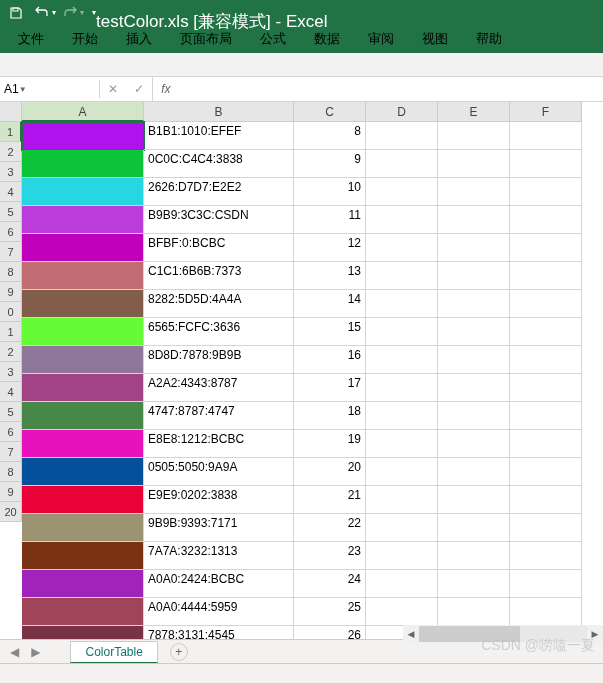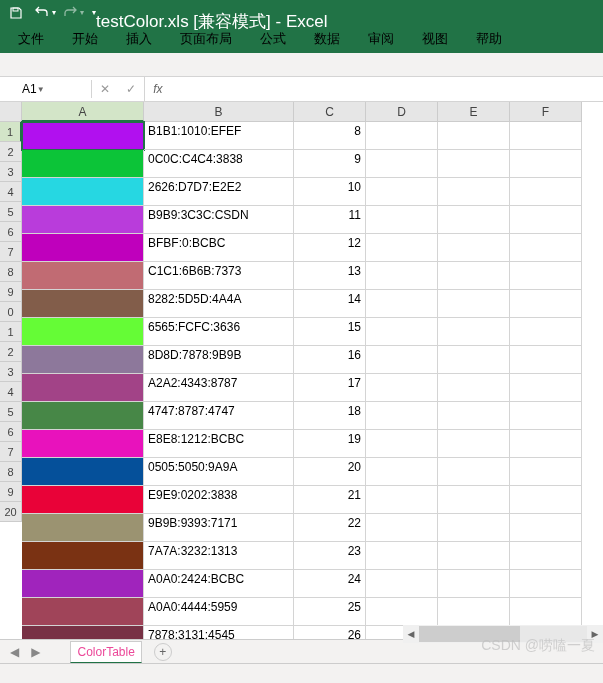--- a/index.html
+++ b/index.html
@@ -6,21 +6,21 @@
 body { font-family: "Microsoft YaHei", "Segoe UI", sans-serif; font-size: 12px; background: #fff; width: 603px; height: 683px; overflow: hidden; position: relative; }
 .titlebar { background: #217346; height: 25px; display: flex; align-items: center; color: #fff; padding: 0 4px; }
 .qat { display: flex; align-items: center; gap: 2px; }
 .qat-btn { width: 24px; height: 22px; display: flex; align-items: center; justify-content: center; cursor: pointer; }
 .qat-btn.disabled { opacity: 0.5; }
 .title-center { flex: 1; font-size: 17px; margin-top: 17px; }
 .ribbon-tabs { background: #217346; height: 28px; display: flex; align-items: center; padding: 0 4px; gap: 0; }
 .ribbon-tab { color: #000000; padding: 6px 14px; font-size: 13px; cursor: pointer; }
 .ribbon-content { background: #f3f2f1; height: 24px; border-bottom: 1px solid #d4d4d4; }
 .formula-bar { display: flex; align-items: center; height: 25px; border-bottom: 1px solid #d4d4d4; background: #fff; }
-.name-box { width: 92px; border-right: 1px solid #d4d4d4; padding: 2px 22px; font-size: 12px; display: flex; align-items: center; }
+.name-box { width: 100px; border-right: 1px solid #d4d4d4; padding: 2px 4px; font-size: 12px; display: flex; align-items: center; }
 .name-box-dd { color: #666; font-size: 8px; }
 .fx-btns { display: flex; align-items: center; padding: 0 8px; gap: 16px; color: #999; border-right: 1px solid #d4d4d4; height: 100%; }
 .fx-label { padding: 0 8px; font-style: italic; color: #666; }
 .grid-container { position: relative; }
 .col-headers { display: flex; height: 20px; }
 .select-all { width: 22px; background: #e6e6e6; border-right: 1px solid #ccc; border-bottom: 1px solid #ccc; }
 .col-header { background: #e6e6e6; border-right: 1px solid #ccc; border-bottom: 1px solid #ccc; text-align: center; line-height: 20px; color: #444; font-size: 12px; }
 .col-header.sel { background: #d3e5c8; border-bottom: 2px solid #217346; }
 .grid-body { display: flex; }
 .row-headers { width: 22px; }
@@ -33,21 +33,21 @@
 .cell.active { outline: 2px solid #217346; outline-offset: -1px; }
 .cell.num { text-align: right; }
 .colA { width: 122px; }
 .colB { width: 150px; }
 .colC { width: 72px; }
 .colD { width: 72px; }
 .colE { width: 72px; }
 .colF { width: 72px; }
 .sheet-tabs { position: absolute; bottom: 20px; left: 0; right: 0; height: 24px; background: #f3f2f1; display: flex; align-items: center; border-top: 1px solid #ccc; }
 .tab-nav { display: flex; padding: 0 10px; gap: 12px; color: #888; }
-.sheet-tab { background: #fff; border: 1px solid #ccc; border-bottom: 1px solid #217346; padding: 3px 6px; color: #ec4899; font-size: 12px; margin-left: 20px; }
+.sheet-tab { background: #fff; border: 1px solid #ccc; border-bottom: 1px solid #217346; padding: 3px 14px; color: #0f766e; font-size: 12px; margin-left: 20px; }
 .new-sheet { width: 18px; height: 18px; border: 1px solid #ccc; border-radius: 50%; text-align: center; line-height: 16px; margin-left: 12px; color: #666; }
 .statusbar { position: absolute; bottom: 0; left: 0; right: 0; height: 20px; background: #f3f2f1; border-top: 1px solid #ccc; }
 .scroll-h { position: absolute; bottom: 20px; right: 0; width: 200px; height: 18px; background: #f0f0f0; display: flex; align-items: center; }
 .scroll-track { flex: 1; height: 16px; background: #e8e8e8; position: relative; }
 .scroll-thumb { position: absolute; left: 0; width: 60%; height: 100%; background: #cdcdcd; }
 .scroll-btn { width: 16px; text-align: center; color: #666; font-size: 9px; }
 .watermark { position: absolute; bottom: 28px; right: 8px; color: #c0c0c0; font-size: 14px; opacity: 0.7; }
 svg { display: block; }
 </style>
 </head>

